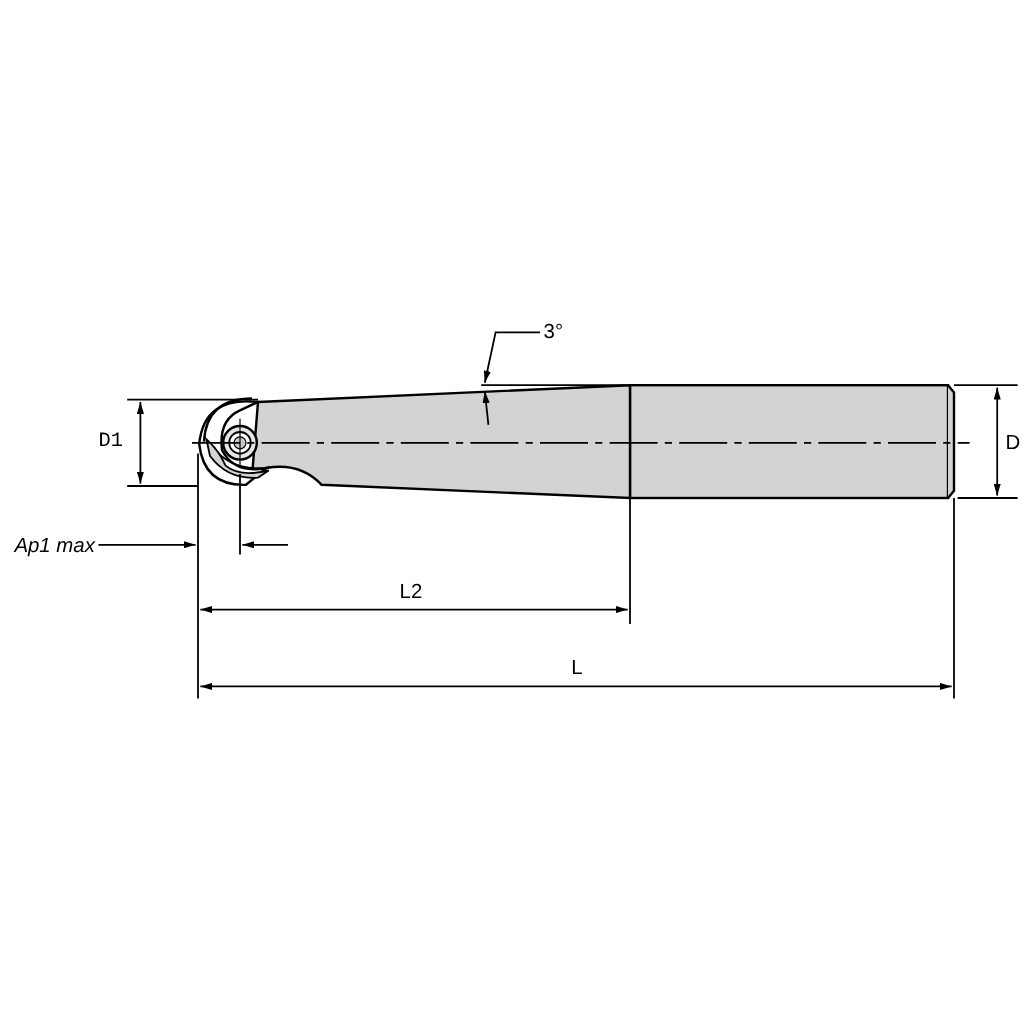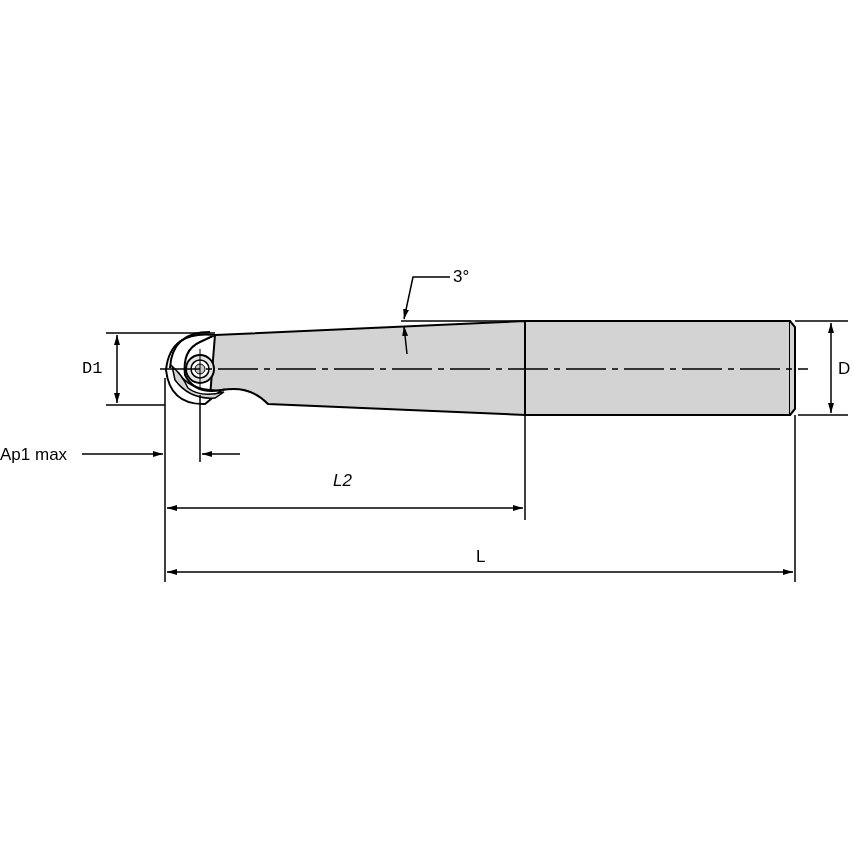--- a/index.html
+++ b/index.html
@@ -71,15 +71,15 @@
 
   <g>
     <line x1="795" y1="415" x2="795" y2="582" stroke="#000" stroke-width="1.5"></line>
     <line x1="167" y1="572" x2="793" y2="572" stroke="#000" stroke-width="1.5" marker-start="url(#arr)" marker-end="url(#arr)"></line>
   </g>
 </svg>
 
 <div class="lbl" style="left:453px; top:268px;">3°</div>
 <div class="lbl" style="left:82px; top:360px;font-family:Liberation Mono, monospace;">D1</div>
 <div class="lbl" style="left:838px; top:360px;">D</div>
-<div class="lbl" style="left:0px; top:446px;">Ap1 max</div>
-<div class="lbl" style="left:333px; top:472px;font-style:italic;">L2</div>
+<div class="lbl" style="left:12px; top:446px;font-style:italic;">Ap1 max</div>
+<div class="lbl" style="left:333px; top:484px;">L2</div>
 <div class="lbl" style="left:476px; top:548px;">L</div>
 
 </body></html>

